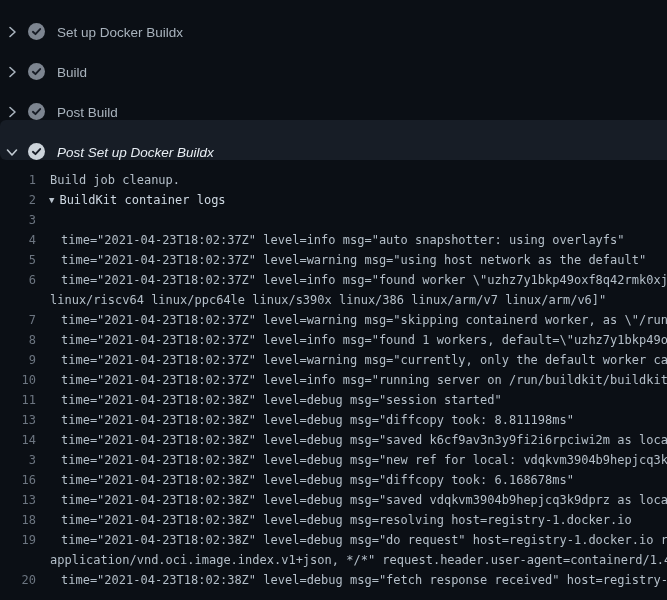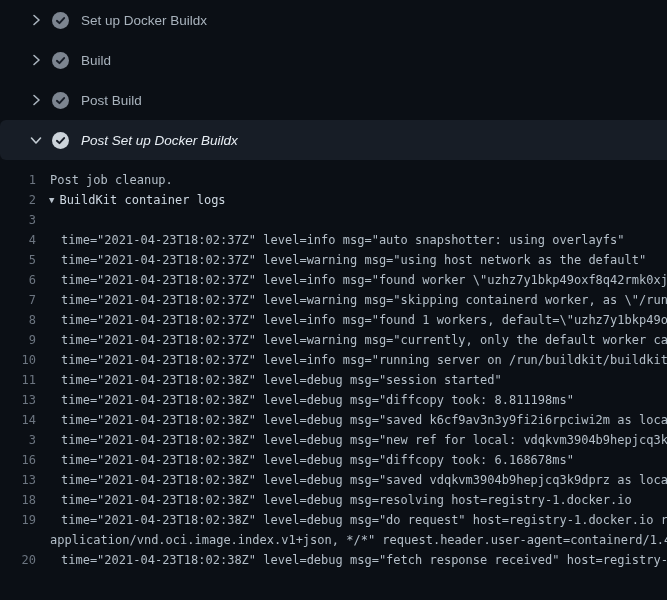--- a/index.html
+++ b/index.html
@@ -3,22 +3,22 @@
 <meta charset="utf-8">
 <style>
   html,body{margin:0;padding:0;}
   body{
     width:667px;height:600px;overflow:hidden;
     background:#0b0f15;
     font-family:"Liberation Sans", sans-serif;
   }
   .steps{padding:0;}
   .step{
-    height:40px;display:flex;align-items:center;
-    padding:0 8px 0 28px;cursor:pointer;
+    height:40px;display:flex;align-items:flex-end;
+    padding:0 8px 0 4px;cursor:pointer;
     color:#a9b3bd;font-size:13.5px;
   }
   .step.expanded{
     background:#171d26;border-radius:6px 0 0 6px;color:#e8eef4;font-style:italic;
   }
   .chev{width:16px;height:16px;flex:none;display:flex;align-items:center;justify-content:center;color:#aab4be;}
   .step.expanded .chev{color:#c3cbd3;}
   .status{width:17px;height:17px;flex:none;margin-left:8px;display:flex;align-items:center;justify-content:center;}
   .slabel{margin-left:12px;white-space:nowrap;}
   .log{
@@ -92,26 +92,27 @@
         <span class="status">
           <svg width="17" height="17" viewBox="0 0 16 16">
             <circle cx="8" cy="8" r="8" fill="#ccd3da"></circle>
             <path d="M4.6 8.3 L7 10.5 L11.4 5.7" fill="none" stroke="#171c26" stroke-width="1.8" stroke-linecap="round" stroke-linejoin="round"></path>
           </svg>
         </span>
         <span class="slabel">Post Set up Docker Buildx</span>
       </div>
     </div>
   <div class="log" id="log">
-      <div class="row plain"><span class="ln">1</span><span class="txt">Post job cleanup.</span></div>
+      <div class="row plain"><span class="ln">1</span><span class="txt">Build job cleanup.</span></div>
       <div class="row group"><span class="ln">2</span><span class="tri">▼</span><span class="txt">BuildKit container logs</span></div>
       <div class="row command indent1"><span class="ln">3</span></div>
       <div class="row plain indent1"><span class="ln">4</span><span class="txt">time="2021-04-23T18:02:37Z" level=info msg="auto snapshotter: using overlayfs"</span></div>
       <div class="row plain indent1"><span class="ln">5</span><span class="txt">time="2021-04-23T18:02:37Z" level=warning msg="using host network as the default"</span></div>
       <div class="row plain indent1"><span class="ln">6</span><span class="txt">time="2021-04-23T18:02:37Z" level=info msg="found worker \"uzhz7y1bkp49oxf8q42rmk0xj</span></div>
+      <div class="row wrap"><span class="ln"></span><span class="txt">linux/riscv64 linux/ppc64le linux/s390x linux/386 linux/arm/v7 linux/arm/v6]"</span></div>
       <div class="row plain indent1"><span class="ln">7</span><span class="txt">time="2021-04-23T18:02:37Z" level=warning msg="skipping containerd worker, as \"/run</span></div>
       <div class="row plain indent1"><span class="ln">8</span><span class="txt">time="2021-04-23T18:02:37Z" level=info msg="found 1 workers, default=\"uzhz7y1bkp49o</span></div>
       <div class="row plain indent1"><span class="ln">9</span><span class="txt">time="2021-04-23T18:02:37Z" level=warning msg="currently, only the default worker ca</span></div>
       <div class="row plain indent1"><span class="ln">10</span><span class="txt">time="2021-04-23T18:02:37Z" level=info msg="running server on /run/buildkit/buildkit</span></div>
       <div class="row plain indent1"><span class="ln">11</span><span class="txt">time="2021-04-23T18:02:38Z" level=debug msg="session started"</span></div>
       <div class="row plain indent1"><span class="ln">13</span><span class="txt">time="2021-04-23T18:02:38Z" level=debug msg="diffcopy took: 8.811198ms"</span></div>
       <div class="row plain indent1"><span class="ln">14</span><span class="txt">time="2021-04-23T18:02:38Z" level=debug msg="saved k6cf9av3n3y9fi2i6rpciwi2m as loca</span></div>
       <div class="row plain indent1"><span class="ln">3</span><span class="txt">time="2021-04-23T18:02:38Z" level=debug msg="new ref for local: vdqkvm3904b9hepjcq3k</span></div>
       <div class="row plain indent1"><span class="ln">16</span><span class="txt">time="2021-04-23T18:02:38Z" level=debug msg="diffcopy took: 6.168678ms"</span></div>
       <div class="row plain indent1"><span class="ln">13</span><span class="txt">time="2021-04-23T18:02:38Z" level=debug msg="saved vdqkvm3904b9hepjcq3k9dprz as loca</span></div>

